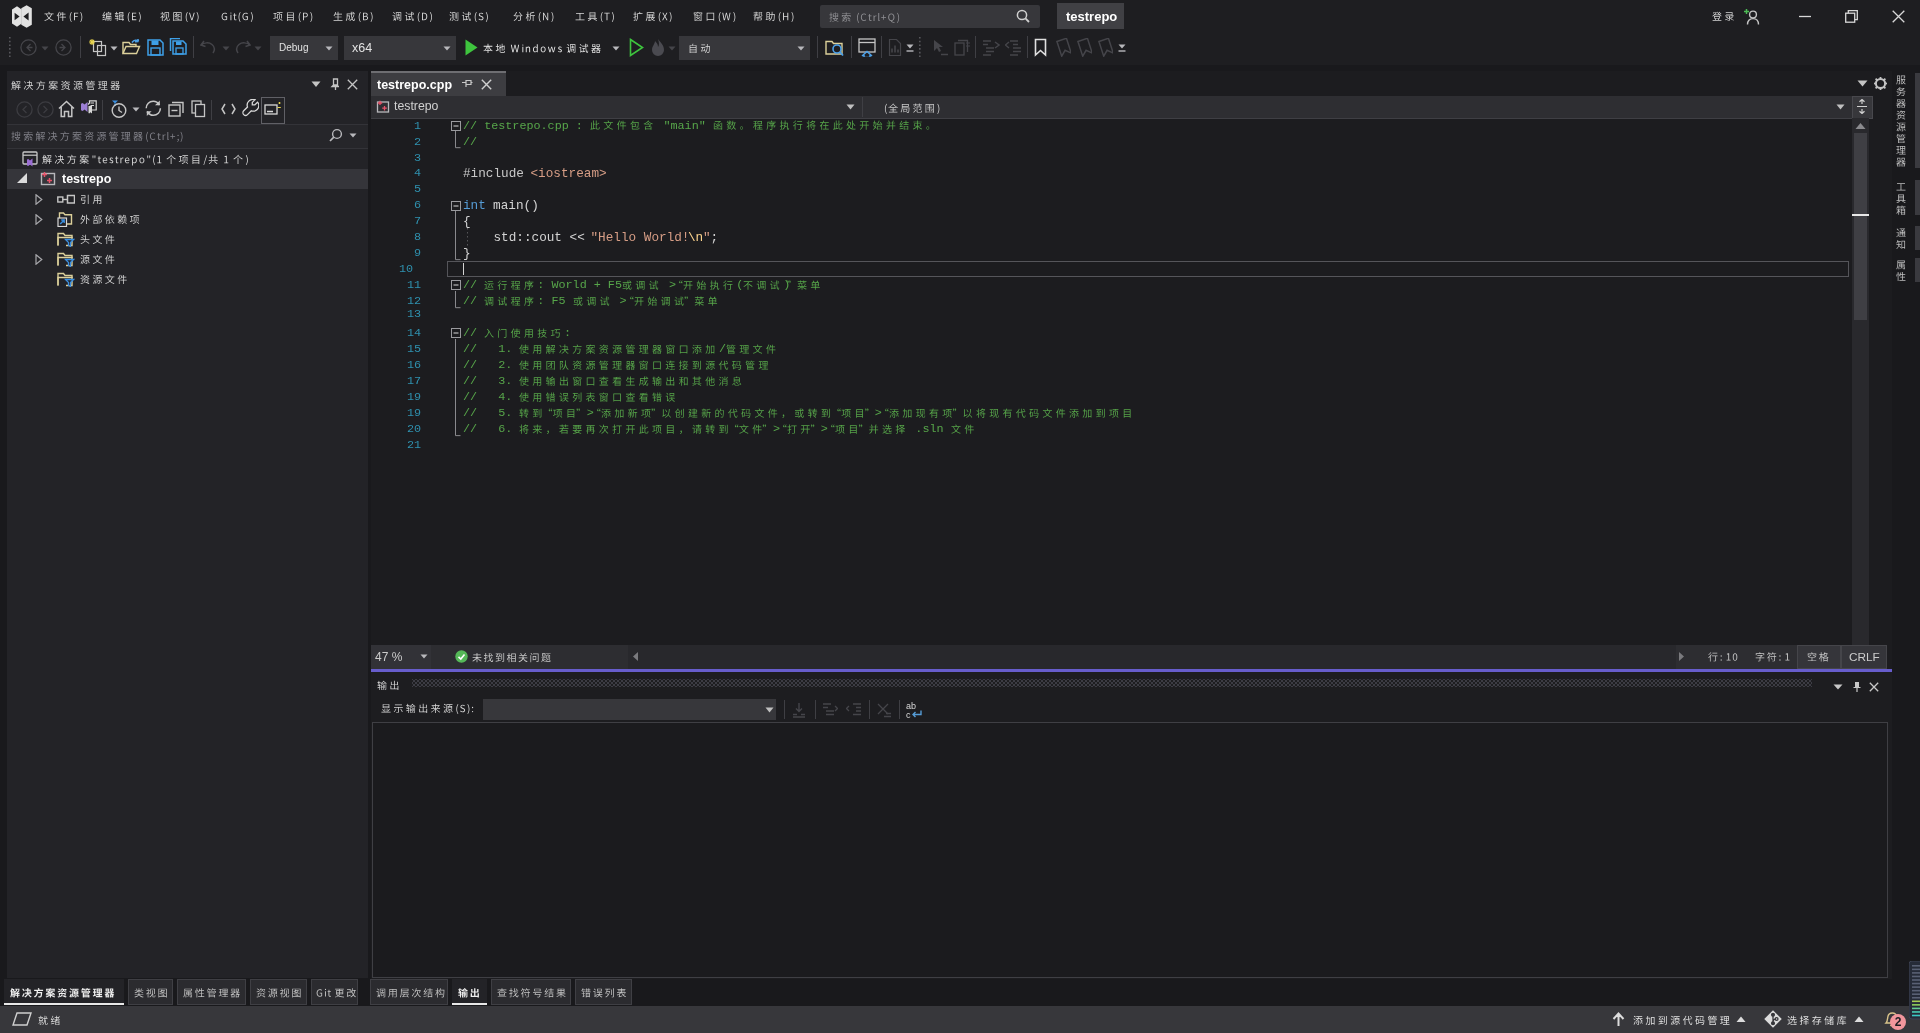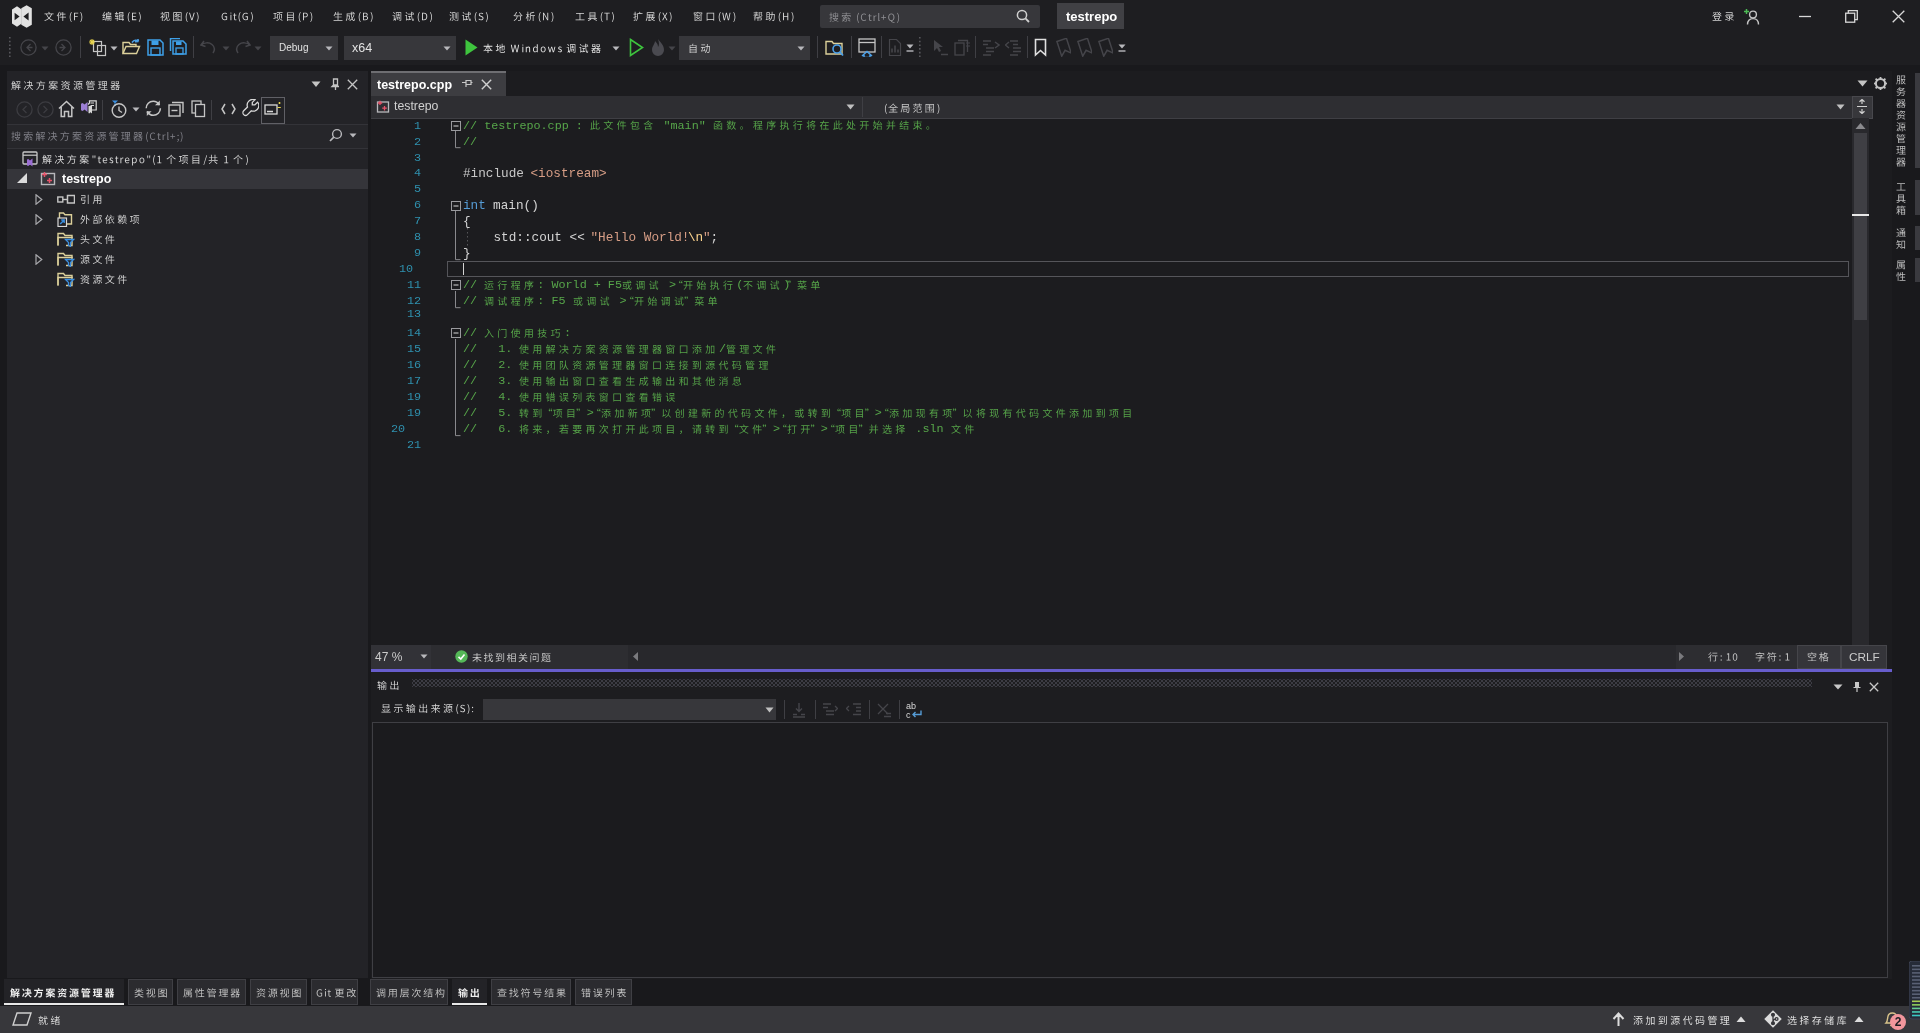--- a/index.html
+++ b/index.html
@@ -878,21 +878,21 @@
 <div style="position:absolute;left:391px;top:262.4px;font-family:'Liberation Mono',monospace;font-size:11.75px;color:#2f91af;font-weight:normal;line-height:15.28px;white-space:pre;width:30px;text-align:center;">10</div>
 <div style="position:absolute;left:391px;top:278.39px;font-family:'Liberation Mono',monospace;font-size:11.75px;color:#2f91af;font-weight:normal;line-height:15.28px;white-space:pre;width:30px;text-align:right;">11</div>
 <div style="position:absolute;left:391px;top:294.37px;font-family:'Liberation Mono',monospace;font-size:11.75px;color:#2f91af;font-weight:normal;line-height:15.28px;white-space:pre;width:30px;text-align:right;">12</div>
 <div style="position:absolute;left:391px;top:307px;font-family:'Liberation Mono',monospace;font-size:11.75px;color:#2f91af;font-weight:normal;line-height:15.28px;white-space:pre;width:30px;text-align:right;">13</div>
 <div style="position:absolute;left:391px;top:326.34px;font-family:'Liberation Mono',monospace;font-size:11.75px;color:#2f91af;font-weight:normal;line-height:15.28px;white-space:pre;width:30px;text-align:right;">14</div>
 <div style="position:absolute;left:391px;top:342.33px;font-family:'Liberation Mono',monospace;font-size:11.75px;color:#2f91af;font-weight:normal;line-height:15.28px;white-space:pre;width:30px;text-align:right;">15</div>
 <div style="position:absolute;left:391px;top:358.31px;font-family:'Liberation Mono',monospace;font-size:11.75px;color:#2f91af;font-weight:normal;line-height:15.28px;white-space:pre;width:30px;text-align:right;">16</div>
 <div style="position:absolute;left:391px;top:374.3px;font-family:'Liberation Mono',monospace;font-size:11.75px;color:#2f91af;font-weight:normal;line-height:15.28px;white-space:pre;width:30px;text-align:right;">17</div>
 <div style="position:absolute;left:391px;top:390.28px;font-family:'Liberation Mono',monospace;font-size:11.75px;color:#2f91af;font-weight:normal;line-height:15.28px;white-space:pre;width:30px;text-align:right;">19</div>
 <div style="position:absolute;left:391px;top:406.27px;font-family:'Liberation Mono',monospace;font-size:11.75px;color:#2f91af;font-weight:normal;line-height:15.28px;white-space:pre;width:30px;text-align:right;">19</div>
-<div style="position:absolute;left:391px;top:422.25px;font-family:'Liberation Mono',monospace;font-size:11.75px;color:#2f91af;font-weight:normal;line-height:15.28px;white-space:pre;width:30px;text-align:left;">20</div>
+<div style="position:absolute;left:391px;top:422.25px;font-family:'Liberation Mono',monospace;font-size:11.75px;color:#2f91af;font-weight:normal;line-height:15.28px;white-space:pre;width:30px;text-align:right;">20</div>
 <div style="position:absolute;left:391px;top:438.24px;font-family:'Liberation Mono',monospace;font-size:11.75px;color:#2f91af;font-weight:normal;line-height:15.28px;white-space:pre;width:30px;text-align:right;">21</div>
 <div style="position:absolute;left:463px;top:118.54px;font-family:'Liberation Mono',monospace;font-size:11.75px;color:#57A64A;font-weight:normal;line-height:15.28px;white-space:pre;">// testrepo.cpp : </div>
 <div style="position:absolute;left:589.9px;top:117.33px;line-height:0">
     <svg width="68" height="18" style="overflow:visible;" viewBox="0 0 68 18">
       <g fill="#57A64A" transform="translate(0,11.97)">
         <use href="#g87" transform="translate(0,0) scale(0.01,0.01)"></use>
         <use href="#g0" transform="translate(13.3,0) scale(0.01,0.01)"></use>
         <use href="#g1" transform="translate(26.6,0) scale(0.01,0.01)"></use>
         <use href="#g88" transform="translate(39.9,0) scale(0.01,0.01)"></use>
         <use href="#g89" transform="translate(53.2,0) scale(0.01,0.01)"></use>

